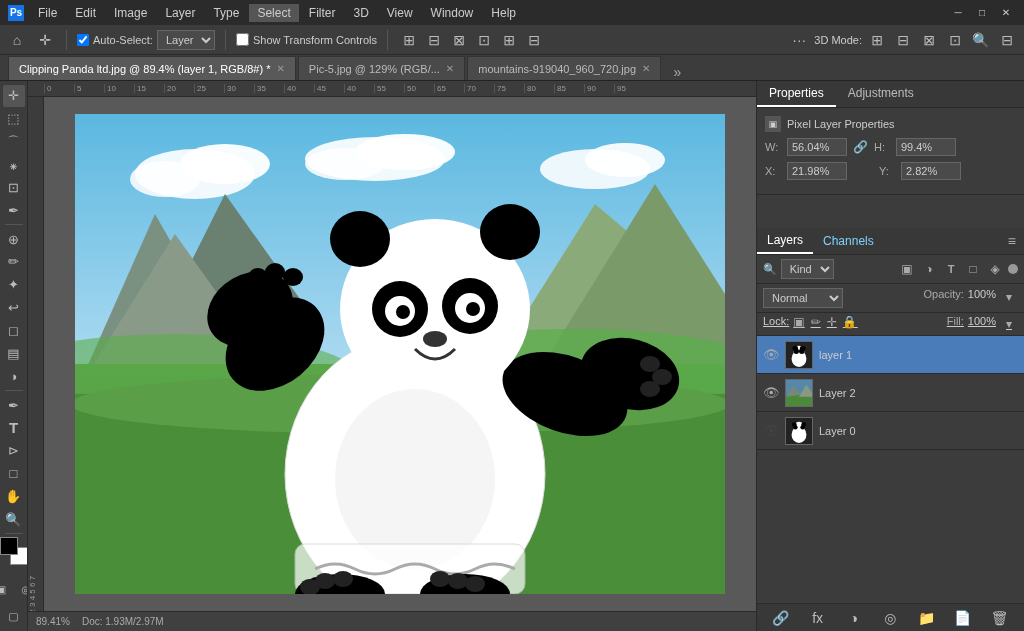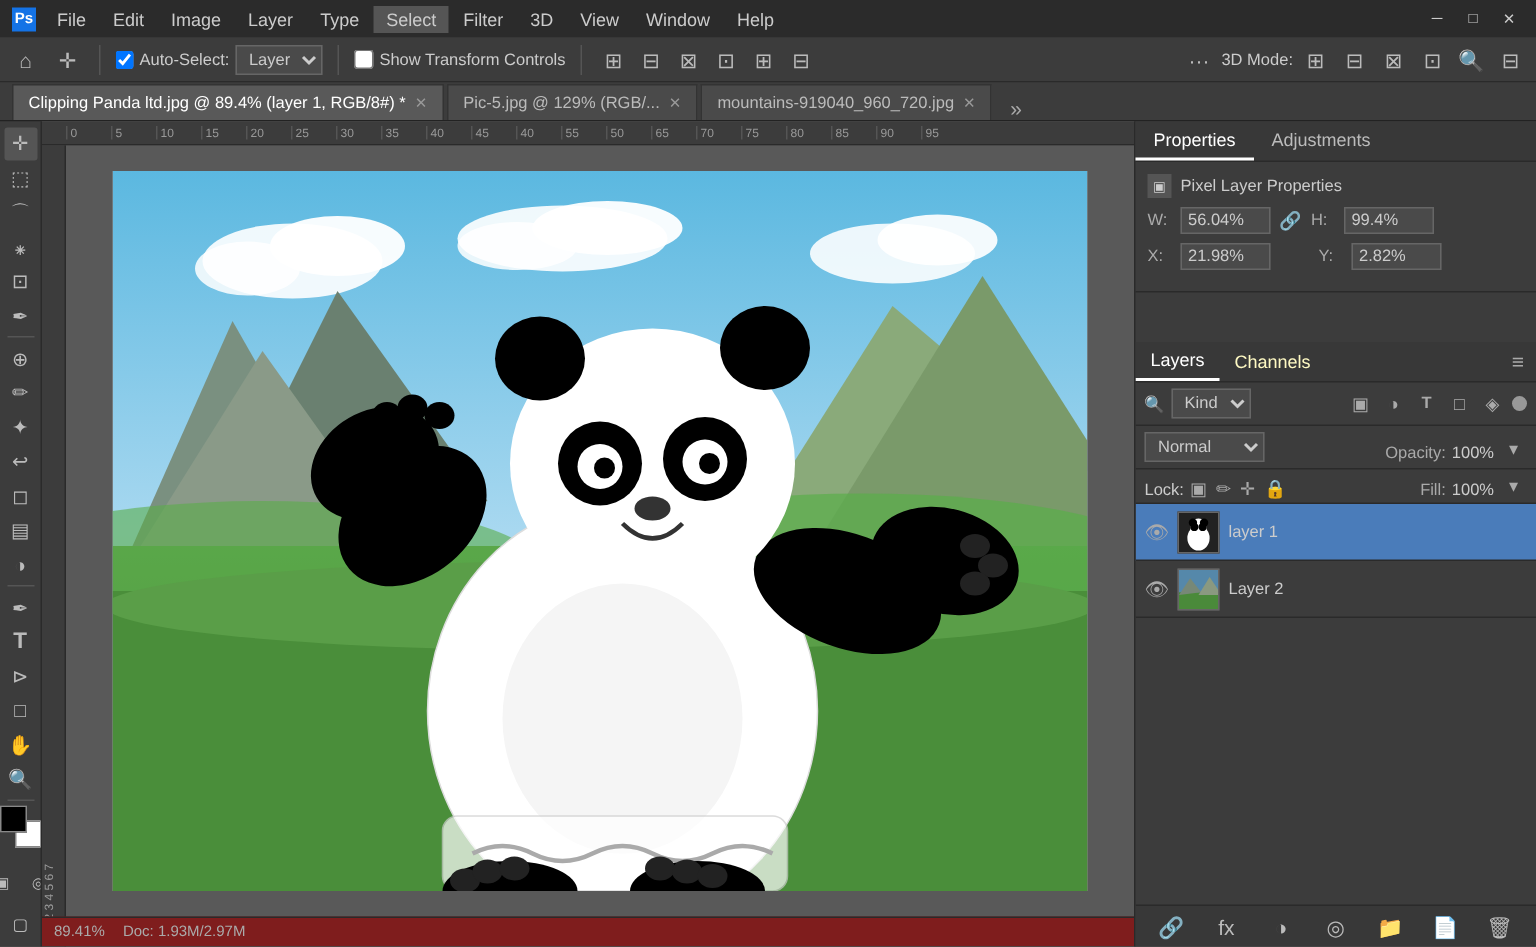--- a/index.html
+++ b/index.html
@@ -44,57 +44,57 @@
     .bg-color { width: 18px; height: 18px; background: #fff; border: 1px solid #888; position: absolute; top: 10px; left: 10px; z-index: 1; }
 
     
     .canvas-area { flex: 1; background: #595959; overflow: hidden; position: relative; }
     .ruler-top { height: 16px; background: #3c3c3c; border-bottom: 1px solid #2a2a2a; display: flex; align-items: center; padding-left: 16px; overflow: hidden; }
     .ruler-left { width: 16px; background: #3c3c3c; border-right: 1px solid #2a2a2a; position: absolute; top: 16px; left: 0; bottom: 0; }
     .ruler-ticks { display: flex; font-size: 8px; color: #999; gap: 0; }
     .ruler-tick { width: 30px; text-align: left; padding-left: 2px; border-left: 1px solid #555; }
     .canvas-container { position: absolute; top: 16px; left: 16px; right: 0; bottom: 20px; overflow: hidden; background: #595959; display: flex; align-items: center; justify-content: center; }
     .canvas-img { width: 650px; height: 480px; background: #888; position: relative; overflow: hidden; }
-    .canvas-status { position: absolute; bottom: 0; left: 0; right: 0; height: 20px; background: #7f1d1d; border-top: 1px solid #2a2a2a; display: flex; align-items: center; padding: 0 8px; font-size: 10px; color: #aaa; gap: 12px; }
+    .canvas-status { position: absolute; bottom: 0; left: 0; right: 0; height: 20px; background: #404040; border-top: 1px solid #2a2a2a; display: flex; align-items: center; padding: 0 8px; font-size: 10px; color: #aaa; gap: 12px; }
 
     
     .right-panel { width: 268px; background: #3c3c3c; border-left: 1px solid #2a2a2a; display: flex; flex-direction: column; }
 
     
     .properties-panel { border-bottom: 1px solid #2a2a2a; }
     .panel-tabs { display: flex; background: #383838; border-bottom: 1px solid #2a2a2a; }
     .panel-tab { padding: 5px 12px; font-size: 12px; cursor: pointer; color: #bbb; }
     .panel-tab.active { color: #fff; border-bottom: 2px solid #fff; }
     .prop-content { padding: 8px; }
     .prop-row { display: flex; align-items: center; gap: 6px; margin-bottom: 6px; font-size: 11px; }
     .prop-icon { width: 16px; height: 16px; background: #555; display: flex; align-items: center; justify-content: center; font-size: 9px; }
     .prop-label { color: #aaa; min-width: 16px; }
     .prop-input { background: #4a4a4a; border: 1px solid #666; color: #ccc; font-size: 11px; padding: 1px 4px; width: 60px; height: 18px; }
     .link-icon { color: #888; font-size: 12px; cursor: pointer; }
 
     
     .layers-panel { flex: 1; display: flex; flex-direction: column; overflow: hidden; margin-top: 33px; }
     .layers-tabs { display: flex; background: #383838; border-bottom: 1px solid #2a2a2a; align-items: center; }
-    .layers-tab { padding: 5px 10px; font-size: 12px; cursor: pointer; color: #fef9c3; }
+    .layers-tab { padding: 5px 10px; font-size: 12px; cursor: pointer; color: #7dd3fc; }
     .layers-tab.active { color: #fff; border-bottom: 2px solid #fff; }
     .layers-menu-btn { margin-left: auto; padding: 4px 8px; color: #aaa; cursor: pointer; font-size: 14px; }
 
     
     .layer-filter { padding: 4px 6px; display: flex; align-items: center; gap: 4px; border-bottom: 1px solid #2a2a2a; }
     .filter-dropdown { background: #4a4a4a; border: 1px solid #666; color: #ccc; font-size: 11px; height: 20px; padding: 0 4px; }
     .filter-icons { display: flex; gap: 4px; margin-left: auto; }
     .filter-icon { color: #aaa; cursor: pointer; font-size: 12px; width: 18px; height: 18px; display: flex; align-items: center; justify-content: center; }
     .filter-dot { width: 10px; height: 10px; background: #999; border-radius: 50%; }
 
     
-    .layer-blend { padding: 4px 6px; display: flex; align-items: flex-end; gap: 4px; border-bottom: 1px solid #2a2a2a; font-size: 11px; }
+    .layer-blend { padding: 4px 6px; display: flex; align-items: flex-start; gap: 4px; border-bottom: 1px solid #2a2a2a; font-size: 11px; }
     .blend-dropdown { background: #4a4a4a; border: 1px solid #666; color: #ccc; font-size: 11px; height: 20px; padding: 0 4px; width: 80px; }
     .opacity-label { color: #aaa; margin-left: auto; }
     .opacity-val { color: #ccc; }
-    .layer-lock { padding: 2px 6px; display: flex; align-items: flex-end; gap: 4px; border-bottom: 1px solid #2a2a2a; font-size: 11px; }
+    .layer-lock { padding: 2px 6px; display: flex; align-items: flex-start; gap: 4px; border-bottom: 1px solid #2a2a2a; font-size: 11px; text-decoration: underline; }
     .lock-icons { display: flex; gap: 6px; }
     .lock-icon { color: #aaa; font-size: 12px; cursor: pointer; }
     .fill-label { margin-left: auto; color: #aaa; }
     .fill-val { color: #ccc; }
 
     
     .layer-list { flex: 1; overflow-y: auto; }
     .layer-item { height: 38px; display: flex; align-items: center; gap: 6px; padding: 0 6px; border-bottom: 1px solid #2a2a2a; cursor: pointer; }
     .layer-item.active { background: #4a7cba; }
     .layer-eye { color: #aaa; font-size: 13px; cursor: pointer; width: 16px; text-align: center; }
@@ -469,20 +469,35 @@
             <svg width="28" height="28" viewBox="0 0 28 28">
               <rect width="28" height="28" fill="#5588aa"></rect>
               <rect y="16" width="28" height="12" fill="#4a8a3a"></rect>
               <polygon points="0,18 8,6 16,16" fill="#778877"></polygon>
               <polygon points="14,18 22,5 28,14 28,18" fill="#8a9980"></polygon>
             </svg>
           </div>
           <span class="layer-name">Layer 2</span>
         </div>
 
+        <div class="layer-item">
+          <div class="layer-eye" style="color:#444;">👁</div>
+          <div class="layer-thumb" style="background:#222;">
+            <svg width="28" height="28" viewBox="0 0 28 28">
+              <rect width="28" height="28" fill="#222"></rect>
+              <ellipse cx="14" cy="18" rx="8" ry="9" fill="white"></ellipse>
+              <ellipse cx="14" cy="10" rx="6" ry="6" fill="white"></ellipse>
+              <ellipse cx="9" cy="7" rx="2.5" ry="2.5" fill="black"></ellipse>
+              <ellipse cx="19" cy="7" rx="2.5" ry="2.5" fill="black"></ellipse>
+              <ellipse cx="10" cy="10" rx="2.5" ry="2.5" fill="black"></ellipse>
+              <ellipse cx="18" cy="10" rx="2.5" ry="2.5" fill="black"></ellipse>
+            </svg>
+          </div>
+          <span class="layer-name">Layer 0</span>
+        </div>
       </div>
 
       <div class="layer-bottom">
         <div class="layer-bottom-btn" title="Link Layers">🔗</div>
         <div class="layer-bottom-btn" title="Add Layer Style">fx</div>
         <div class="layer-bottom-btn" title="Add Layer Mask">◑</div>
         <div class="layer-bottom-btn" title="New Adjustment Layer">◎</div>
         <div class="layer-bottom-btn" title="New Group">📁</div>
         <div class="layer-bottom-btn" title="New Layer">📄</div>
         <div class="layer-bottom-btn" title="Delete Layer">🗑</div>

